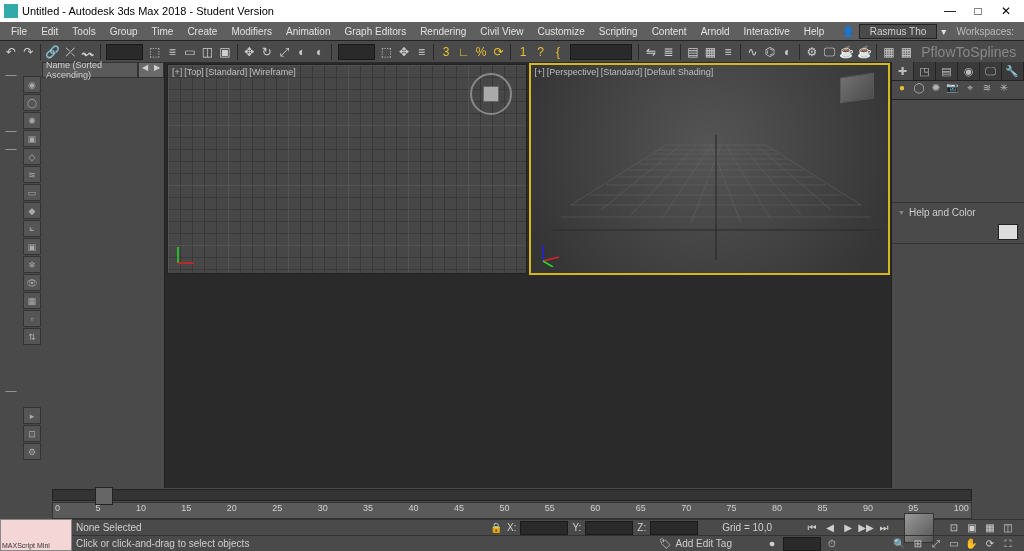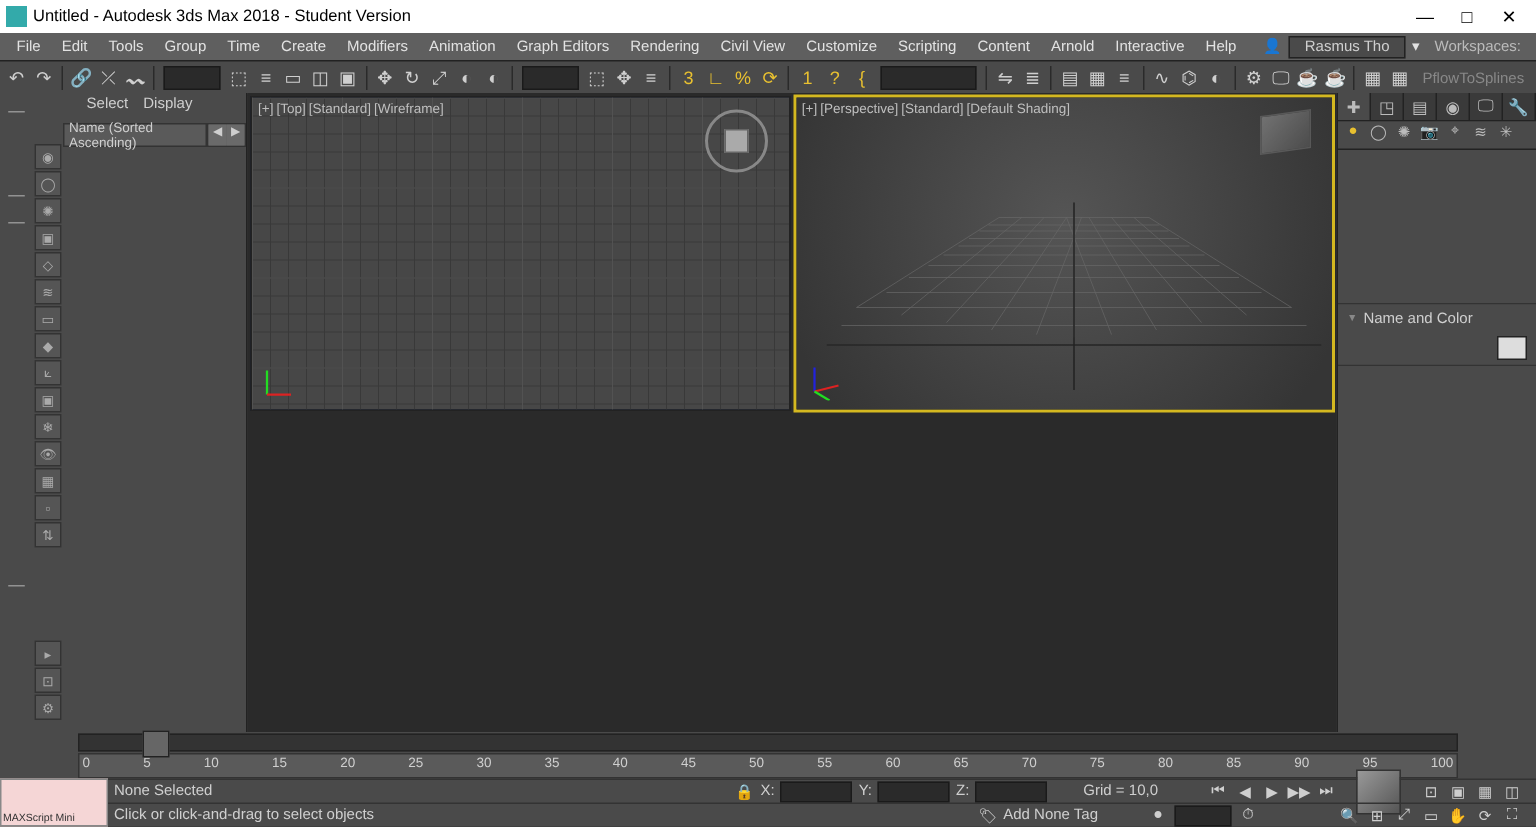--- a/index.html
+++ b/index.html
@@ -9,21 +9,21 @@
 .winbtn{width:28px;height:18px;display:flex;align-items:center;justify-content:center;font-size:12px;color:#000}
 .menubar{height:18px;background:#5f5f5f;display:flex;align-items:center;padding:0 4px;color:#e2e2e2;font-size:10px}
 .menu-item{padding:0 7px;cursor:default}
 .menubar .spacer{flex:1}
 .user-box{background:#4a4a4a;padding:1px 10px;border:1px solid #222;font-size:10px;color:#cfcfcf}
 .ws-label{padding:0 6px;font-size:10px;color:#bbb}
 .toolbar{height:22px;background:#4a4a4a;border-top:1px solid #222;border-bottom:1px solid #222;display:flex;align-items:center;padding:0 2px;gap:0}
 .tbtn{width:18px;height:18px;display:flex;align-items:center;justify-content:center;color:#cfcfcf;font-size:12px;margin:0 1px}
 .tgap{width:40px;height:14px;background:#2a2a2a;margin:0 3px;border:1px solid #1a1a1a}
 .sep{width:1px;height:16px;background:#2a2a2a;margin:0 3px}
-.ribbon-text{color:#888;font-size:10px;padding:0 6px}
+.ribbon-text{color:#888;font-size:14px;padding:0 6px}
 .body{position:absolute;top:62px;left:0;right:0;bottom:63px;display:flex}
 .left-panel{width:142px;background:#4a4a4a;border-right:1px solid #222;display:flex;flex-direction:column}
 .left-tabs{height:16px;display:flex;padding:2px 4px;gap:10px;justify-content:center;font-size:10px;color:#cfcfcf}
 .left-tabs span{cursor:default}
 .sc-explorer{flex:1;display:flex}
 .sc-icons{width:20px;background:#4a4a4a;display:flex;flex-direction:column;gap:1px;padding-top:14px}
 .sc-icons .ic{width:16px;height:15px;margin:0 auto;background:#555;border:1px solid #333;font-size:9px;display:flex;align-items:center;justify-content:center;color:#aaa}
 .sc-list{flex:1;display:flex;flex-direction:row}
 .sc-header{height:14px;background:#5a5a5a;border:1px solid #333;font-size:9px;padding:0 3px;display:flex;align-items:center;color:#cfcfcf}
 .sc-body{flex:1;background:#4a4a4a}
@@ -170,24 +170,20 @@
   <div class="side-rail">
     <div class="ic">—</div>
     <div style="height:34px"></div>
     <div class="ic">—</div>
     <div class="ic">—</div>
     <div style="height:220px"></div>
     <div class="ic">—</div>
   </div>
 
   <div class="left-panel">
-    <div class="left-tabs">
-      <span>Select</span>
-      <span>Display</span>
-    </div>
     <div class="sc-explorer">
       <div class="sc-icons">
         <div class="ic">◉</div>
         <div class="ic">◯</div>
         <div class="ic">✺</div>
         <div class="ic">▣</div>
         <div class="ic">◇</div>
         <div class="ic">≋</div>
         <div class="ic">▭</div>
         <div class="ic">◆</div>
@@ -292,21 +288,21 @@
       <div class="cs">≋</div>
       <div class="cs">✳</div>
     </div>
     <div style="height:10px"></div>
     <div class="rollout">
       <div class="rollout-body"></div>
     </div>
     <div class="rollout">
       <div class="rollout-h">
           <span class="arr">▼</span>
-          <span>Name and Color</span>
+          <span>Help and Color</span>
         </div>
       <div class="rollout-body" style="min-height:22px;display:flex">
         <div class="swatch"></div>
       </div>
     </div>
     <div style="flex:1"></div>
   </div>
 </div>
 
 <div class="bottom">
@@ -369,21 +365,21 @@
           <div class="pb">⊡</div>
           <div class="pb">▣</div>
           <div class="pb">▦</div>
           <div class="pb">◫</div>
         </div>
       </div>
       <div class="status-row">
         <span>Click or click-and-drag to select objects</span>
         <div style="flex:1"></div>
         <span>🏷</span>
-        <span>Add None Tag</span>
+        <span>Add Edit Tag</span>
         <div style="width:20px"></div>
         <div class="status-controls">
           <div class="pb">⏺</div>
           <div class="fld2"></div>
           <div class="pb">⏱</div>
         </div>
         <div style="width:36px"></div>
         <div class="status-controls">
           <div class="pb">🔍</div>
           <div class="pb">⊞</div>

